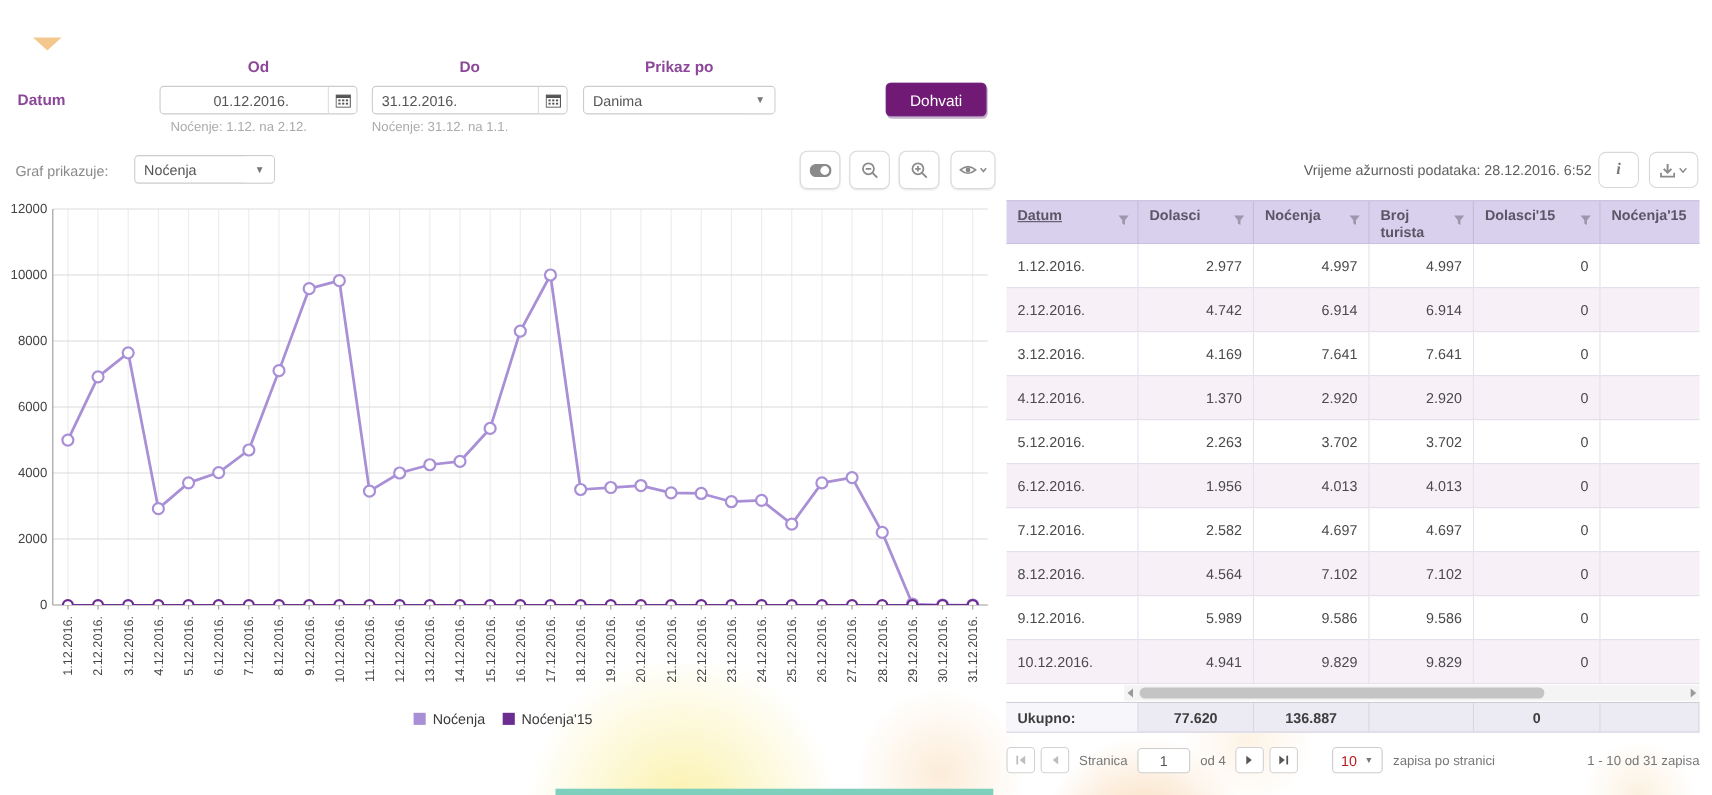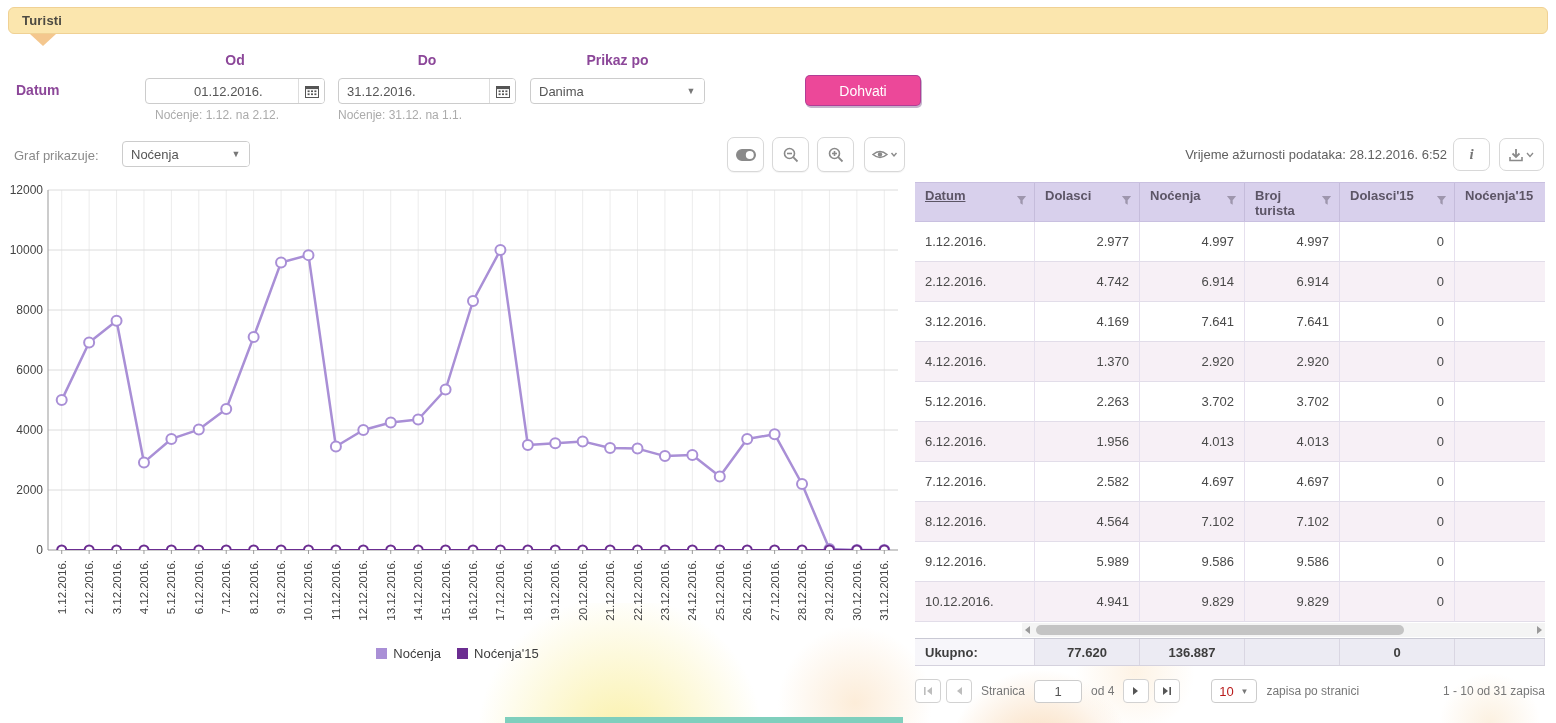--- a/index.html
+++ b/index.html
@@ -32,21 +32,21 @@
   
   .form-area { position:absolute; left:0; top:46px; width:920px; height:85px; z-index:2; }
   .col-label { position:absolute; top:6px; font-size:14px; font-weight:bold; color:#8c4799; text-align:center; }
   .row-label { position:absolute; left:16px; top:36px; font-size:14px; font-weight:bold; color:#8c4799; }
   .field { position:absolute; top:32px; height:26px; background:#fff; border:1px solid #ccc; border-radius:4px;
     display:flex; align-items:center; overflow:hidden; }
   .field .val { flex:1; padding:0 8px; font-size:13px; color:#555; white-space:nowrap; }
   .field .cal-btn { width:26px; height:100%; border-left:1px solid #ddd; display:flex; align-items:center; justify-content:center; cursor:pointer; background:#fff; }
   .field .dd-btn { width:26px; height:100%; display:flex; align-items:center; justify-content:center; cursor:pointer; color:#777; font-size:9px; background:#fff; }
   .hint { position:absolute; top:62px; font-size:12px; color:#ababab; white-space:nowrap; }
-  .fetch-btn { position:absolute; left:805px; top:29px; width:116px; height:31px; background:#ec4899;
+  .fetch-btn { position:absolute; left:805px; top:29px; width:92px; height:31px; background:#701a75;
     border:1px solid #76319280; border-radius:5px; color:#fff; font-size:14px; font-family:inherit;
     cursor:pointer; box-shadow:1px 2px 0 rgba(90,40,110,.35); }
 
   
   .graf-label { position:absolute; left:14px; top:148px; font-size:13px; color:#8a8a8a; z-index:2; }
   .graf-select { position:absolute; left:122px; top:141px; width:128px; height:26px; z-index:2; }
   .tool-btn { position:absolute; top:137px; width:37px; height:35px; background:#fff; border:1px solid #d8d8d8;
     border-radius:7px; z-index:2; display:flex; align-items:center; justify-content:center; cursor:pointer;
     box-shadow:0 1px 1px rgba(0,0,0,.05); color:#8a8a8a; }
   .tool-btn svg { display:block; }
@@ -106,23 +106,20 @@
   svg text { font-family:"Liberation Sans", "DejaVu Sans", sans-serif; }
 </style>
 </head>
 <body>
 
 <div class="stage">
 
   <div class="bg-decoration"></div>
   <div class="teal-strip"></div>
 
-  <div class="top-bar">
-    <span class="title">Turisti</span>
-  </div>
   <div class="tab-pointer"></div>
 
   <div class="form-area">
     <div class="col-label" style="left:145px;width:180px;">Od</div>
     <div class="col-label" style="left:338px;width:178px;">Do</div>
     <div class="col-label" style="left:530px;width:175px;">Prikaz po</div>
     <div class="row-label">Datum</div>
 
     <div class="field" style="left:145px;width:180px;padding-left:40px;">
       <span class="val">01.12.2016.</span>

